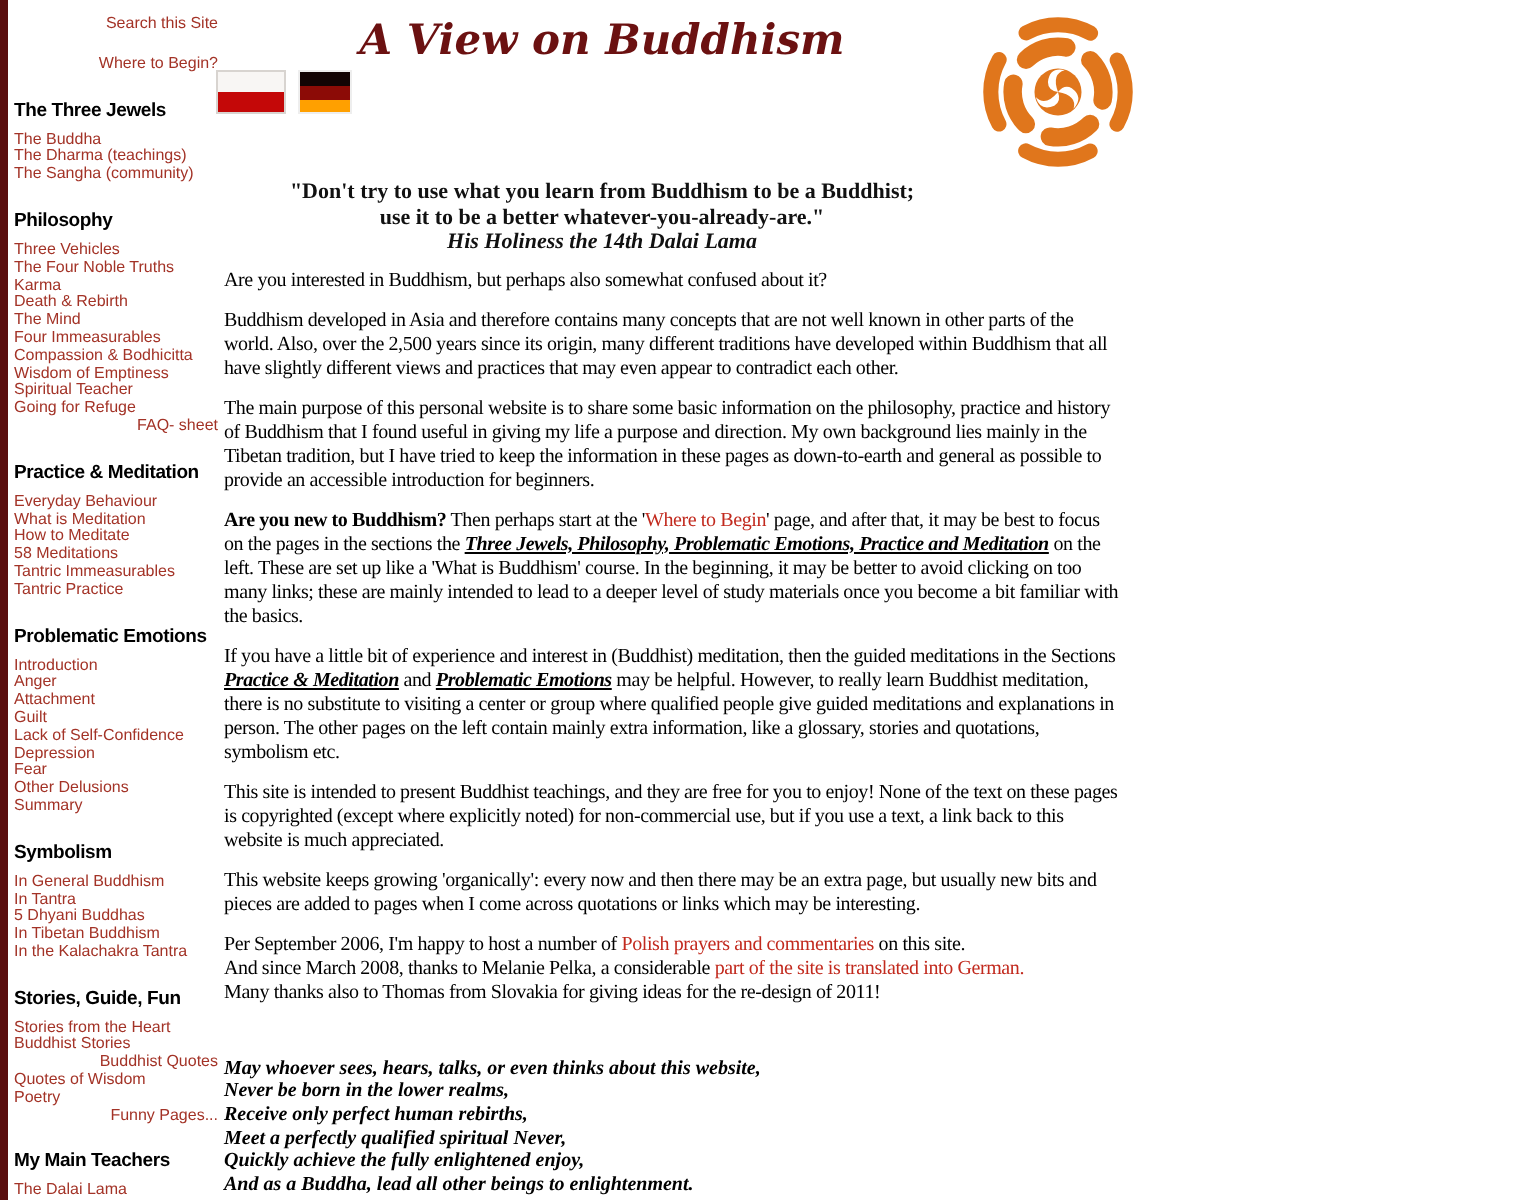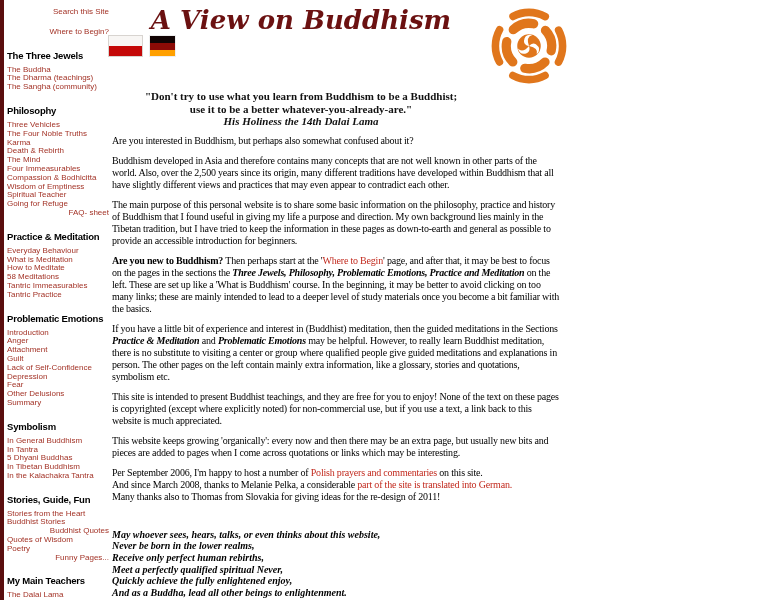--- a/index.html
+++ b/index.html
@@ -24,21 +24,21 @@
   .sb-link {
     display:block; font-size:8px; line-height:8.8px; text-decoration:none;
     color:var(--sidebar-link,#a33327); white-space:nowrap;
   }
   .sb-bold { font-weight:normal;text-align:right; }
   
   .content { position:absolute; left:112px; top:0; width:448px; }
   .title {
     width:378px; margin:6px 0 0 0; text-align:center;
     font-family:"DejaVu Serif", serif; font-style:italic; font-weight:bold;
-    font-size:26px; line-height:28px; color:var(--title,#6b1111);
+    font-size:21px; line-height:28px; color:var(--title,#6b1111);
   }
   .flags { position:absolute; left:-4px; top:35px; height:21px; }
   .flag { display:inline-block; vertical-align:top; margin-right:6px; border:1px solid #d8d4d0; }
   .flag span { display:block; }
   .flag-pl { width:33px; height:20px; }
   .pl-top { height:10px; background:var(--flag-poland-0,#f8f6f4); }
   .pl-bot { height:10px; background:var(--flag-poland-1,#c40808); }
   .flag-de { width:25px; height:20px; border-color:#eee; }
   .de-0 { height:7px; background:var(--flag-germany-0,#120404); }
   .de-1 { height:7px; background:var(--flag-germany-1,#8c0b06); }
@@ -47,21 +47,21 @@
   
   .quote {
     width:378px; margin-top:56px; text-align:center; font-weight:bold;
     font-size:11px; line-height:12.5px; color:#111;
   }
   .quote .attr { font-style:italic; }
   
   .bodytext { margin-top:7px; width:448px; font-size:10px; letter-spacing:-0.2px; line-height:12px; color:#000; }
   .bodytext p { margin:0 0 8px 0; }
   .seg-bold { font-weight:bold; }
-  .seg-bolditalic { font-weight:bold; font-style:italic; }
+  .seg-bolditalic { font-weight:bold; font-style:italic;text-decoration:underline; }
   .body-link { color:var(--body-link,#c22a1e); text-decoration:none; }
   
   .verse {
     width:378px; margin-top:26px; text-align:left;
     font-weight:bold; font-style:italic; font-size:10px; line-height:11.7px; color:#000;
   }
 </style>
 </head>
 <body>
 

